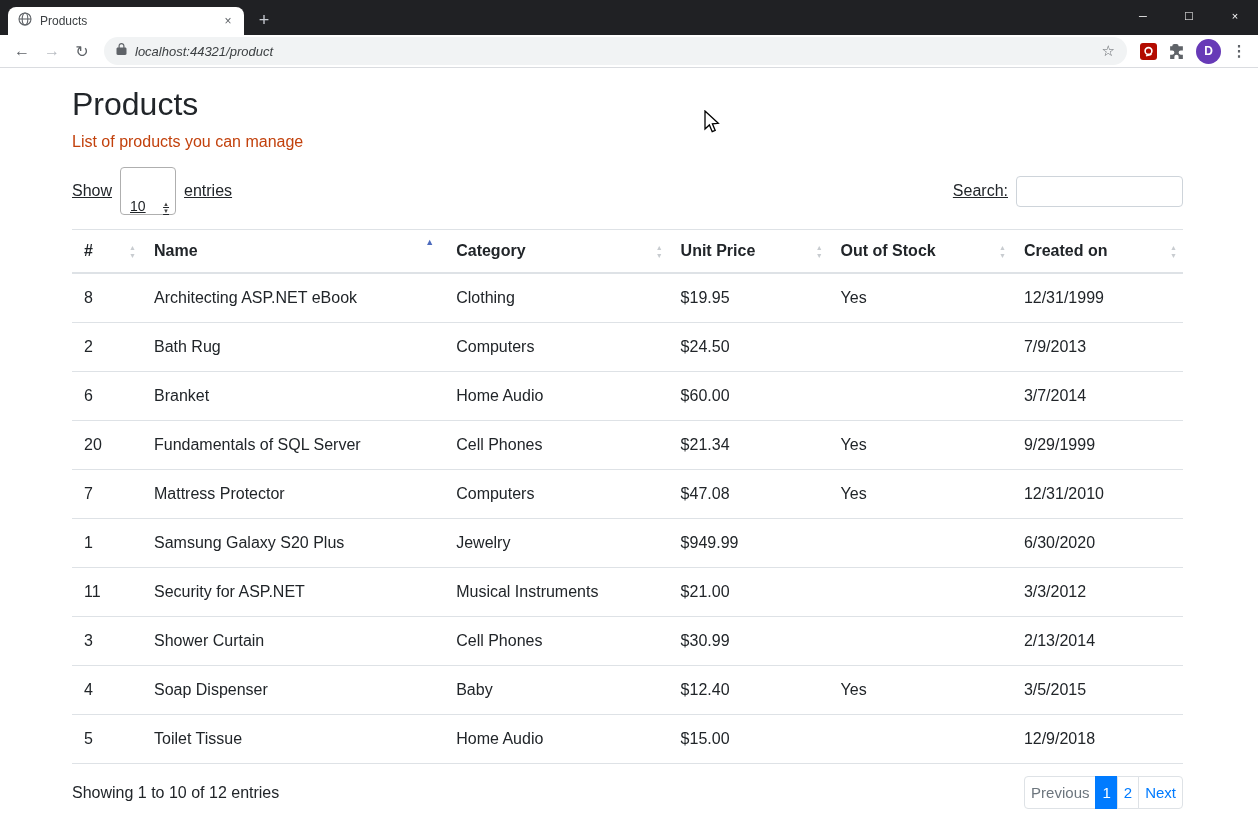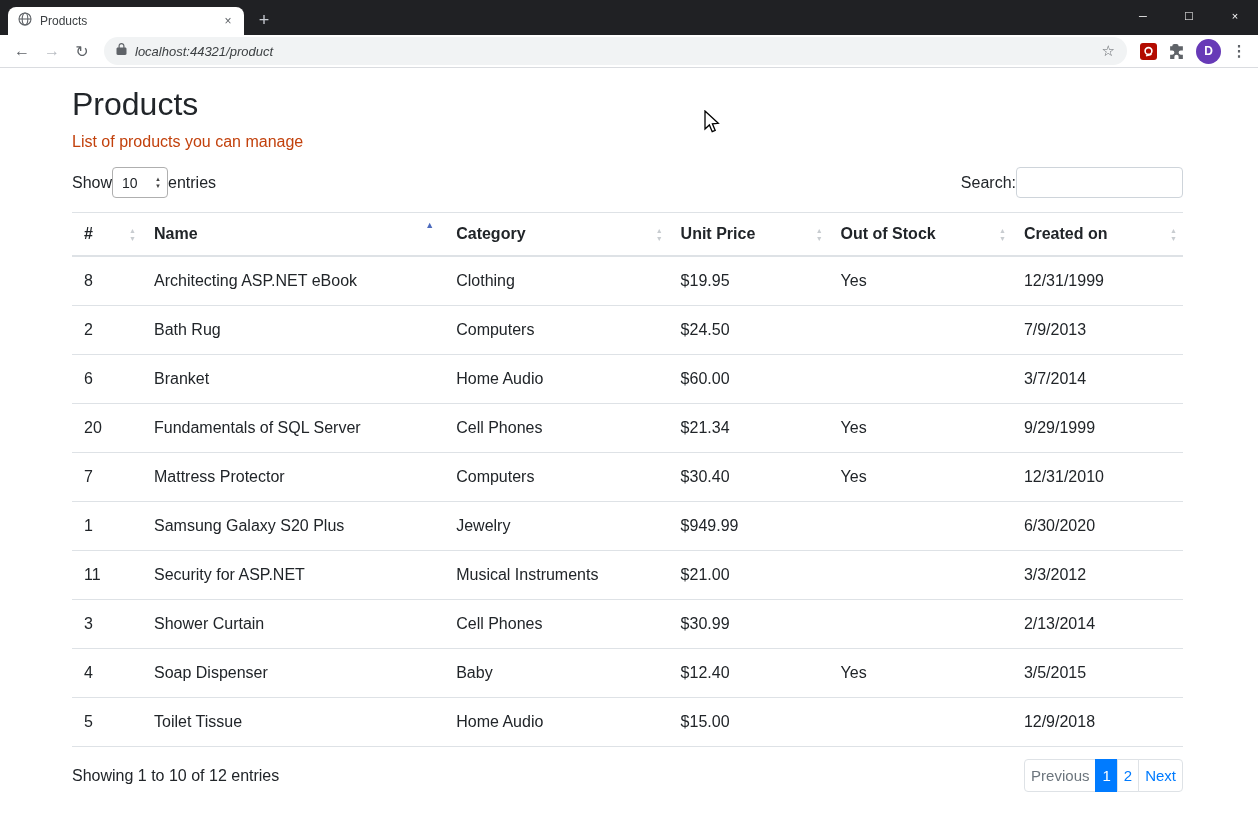--- a/index.html
+++ b/index.html
@@ -30,23 +30,23 @@
   .avatar { width:25px; height:25px; border-radius:50%; background:#673ab7; color:#fff; font-size:12px; font-weight:700;
             display:flex; align-items:center; justify-content:center; margin:0 5px; }
   .menu-dots { color:#5f6368; font-size:15px; width:22px; text-align:center; font-weight:700; }
 
   
   .page { padding:10px 75px 0 72px; }
   .page-title { font-size:32px; font-weight:500; color:#212529; margin:8px 0 10px; }
   .subtitle { font-size:16px; color:#c2410c; margin-bottom:16px; }
 
   .controls { display:flex; justify-content:space-between; align-items:center; margin-bottom:14px; }
-  .length-ctl, .search-ctl { display:flex; align-items:center; gap:0; font-size:16px; color:#212529; }
-  .length-select { width:56px; height:31px; border:1px solid #afafaf; border-radius:4px; background:#fff;
-                   display:flex; align-items:center; justify-content:space-between; padding:0 6px 0 9px; font-size:14px; }
+  .length-ctl, .search-ctl { display:flex; align-items:center; gap:8px; font-size:16px; color:#212529;text-decoration:underline; }
+  .length-select { width:56px; height:48px; border:1px solid #afafaf; border-radius:4px; background:#fff;
+                   display:flex; align-items:flex-end; justify-content:space-between; padding:0 6px 0 9px; font-size:14px; }
   .sel-arrows { display:flex; flex-direction:column; line-height:1; font-size:6px; color:#444; gap:1px; }
   .search-input { width:167px; height:31px; border:1px solid #ced4da; border-radius:4px; padding:0 8px; font-size:15px;
                   font-family:"Liberation Sans", sans-serif; color:#212529; outline:none; }
 
   
   table.products { width:100%; border-collapse:collapse; table-layout:fixed; }
   thead th { text-align:left; font-size:16px; font-weight:700; color:#212529; padding:12px;
              border-top:1px solid #dee2e6; border-bottom:2px solid #dee2e6; position:relative; }
   tbody td { font-size:16px; color:#212529; padding:15px 12px; border-bottom:1px solid #dee2e6;
              white-space:nowrap; overflow:hidden; }
@@ -229,21 +229,21 @@
       <td>Cell Phones</td>
       <td>$21.34</td>
       <td>Yes</td>
       <td>9/29/1999</td>
     </tr>
 
     <tr>
       <td>7</td>
       <td>Mattress Protector</td>
       <td>Computers</td>
-      <td>$30.40</td>
+      <td>$47.08</td>
       <td>Yes</td>
       <td>12/31/2010</td>
     </tr>
 
     <tr>
       <td>1</td>
       <td>Samsung Galaxy S20 Plus</td>
       <td>Jewelry</td>
       <td>$949.99</td>
       <td></td>

